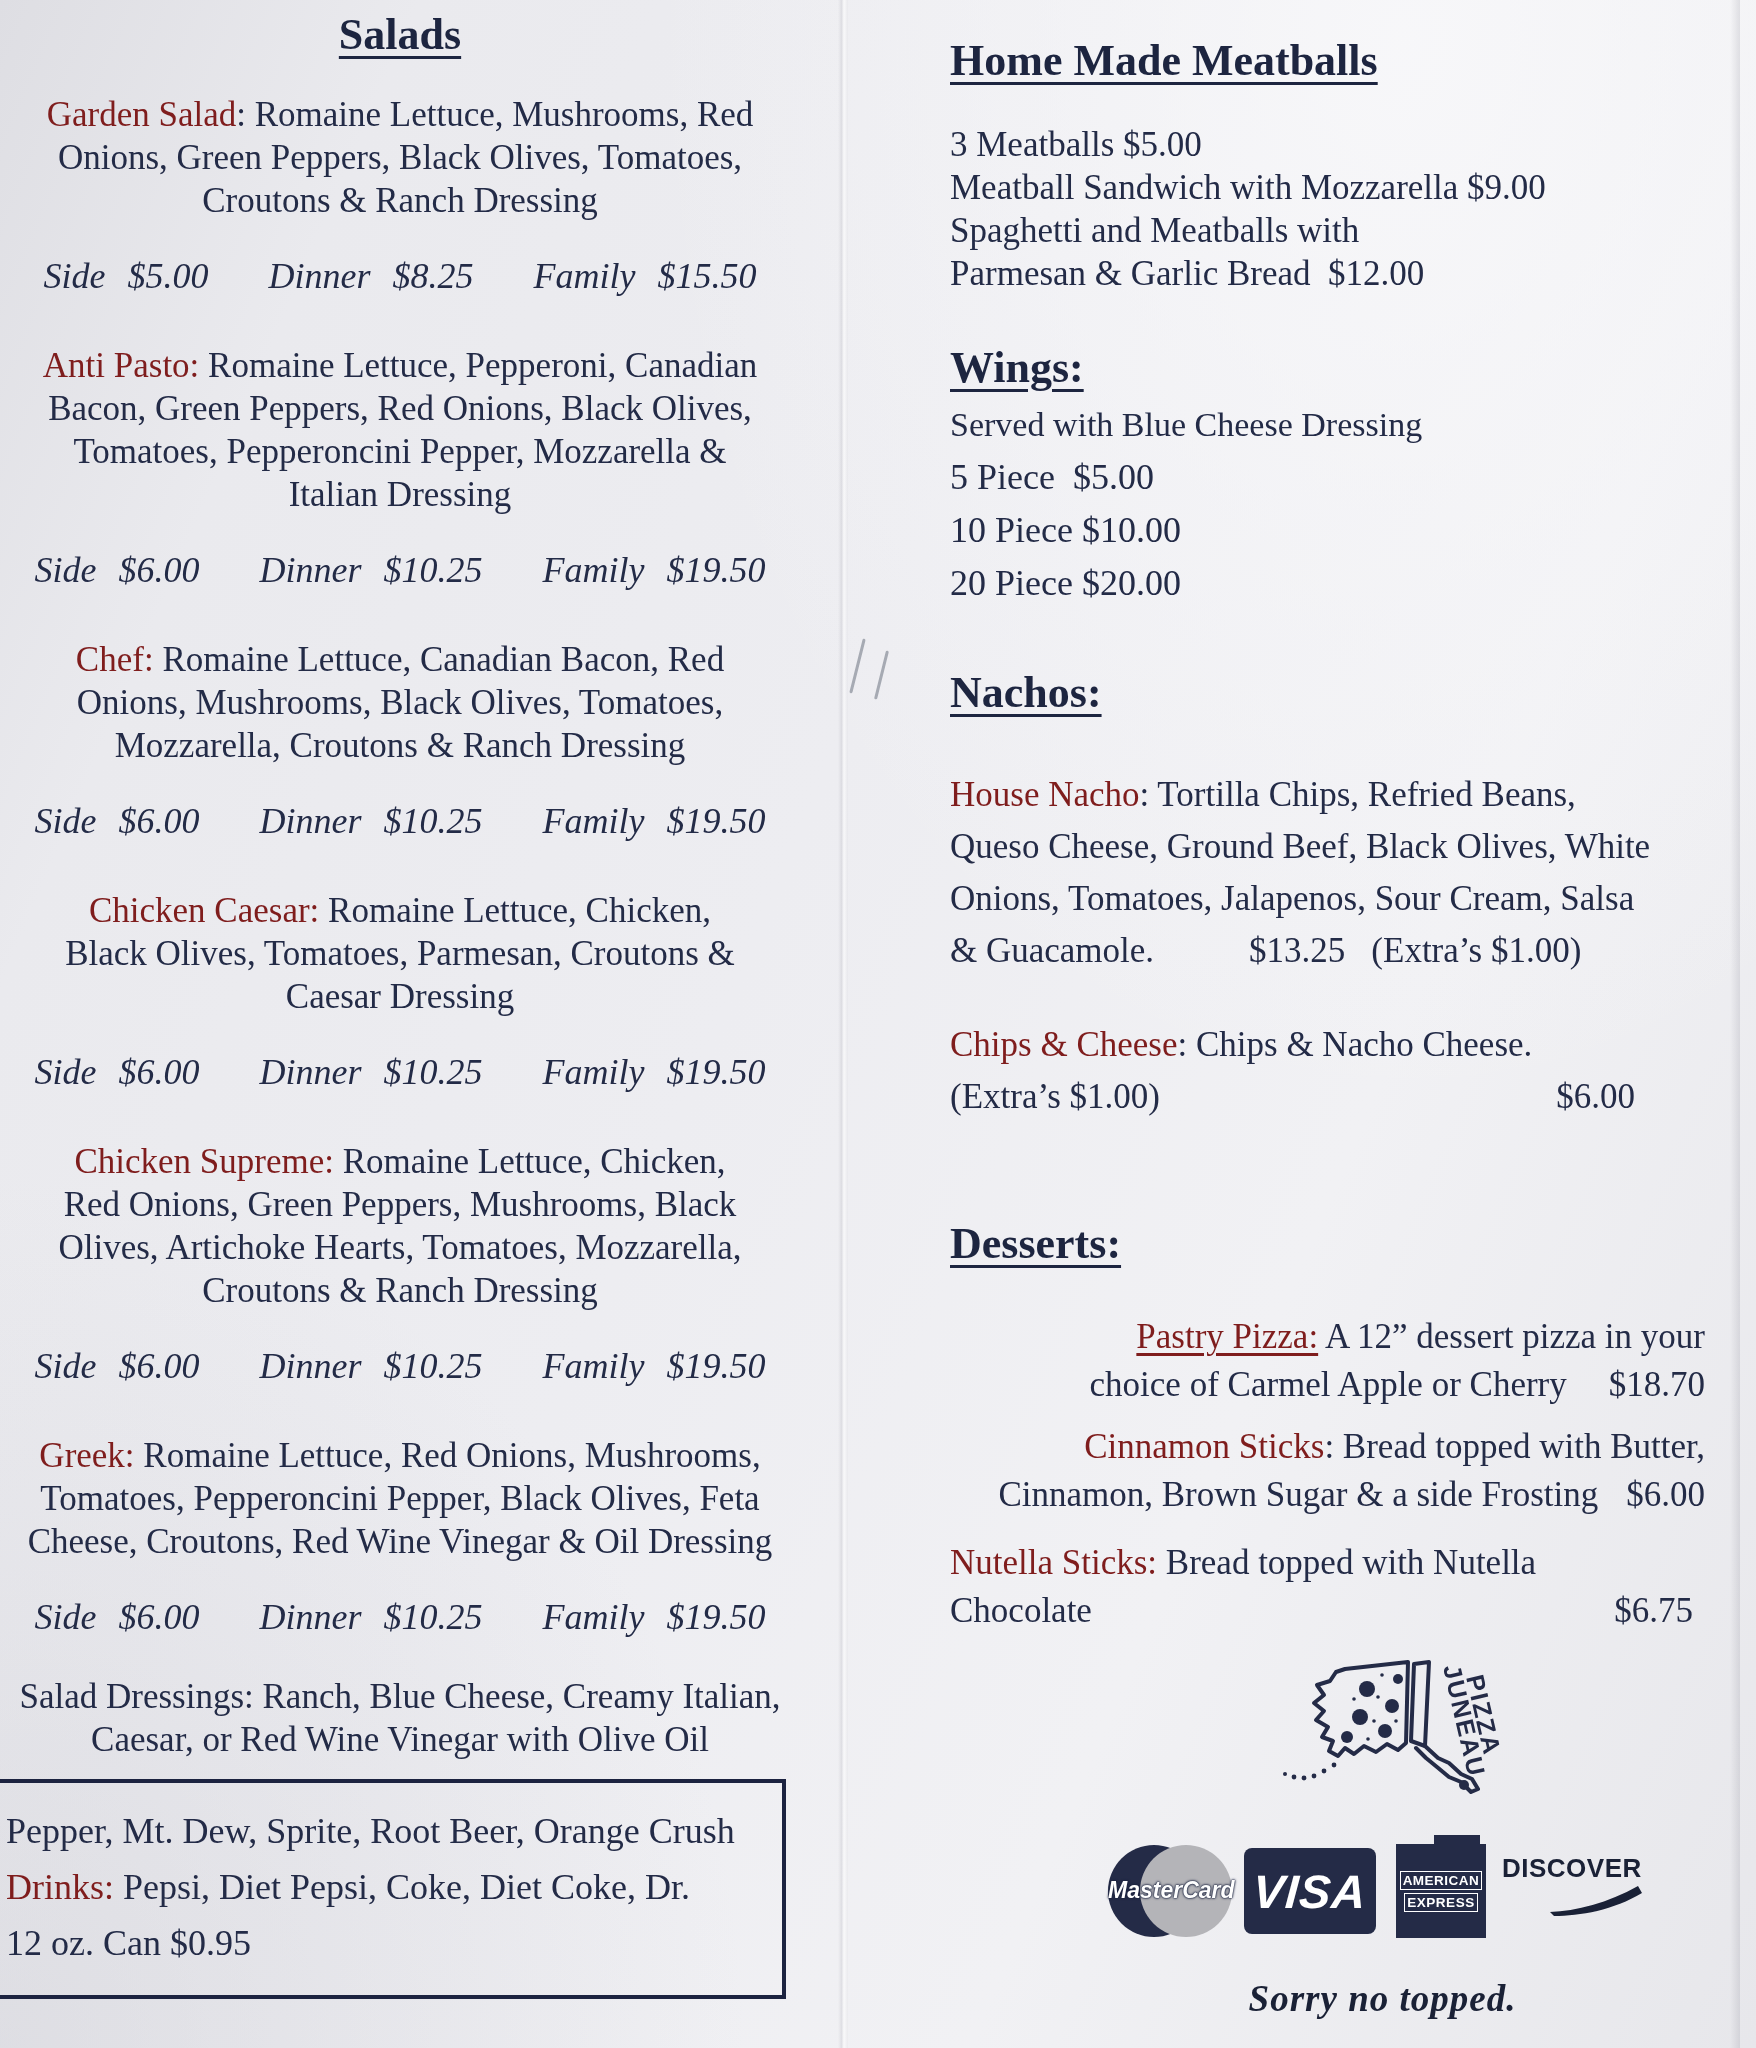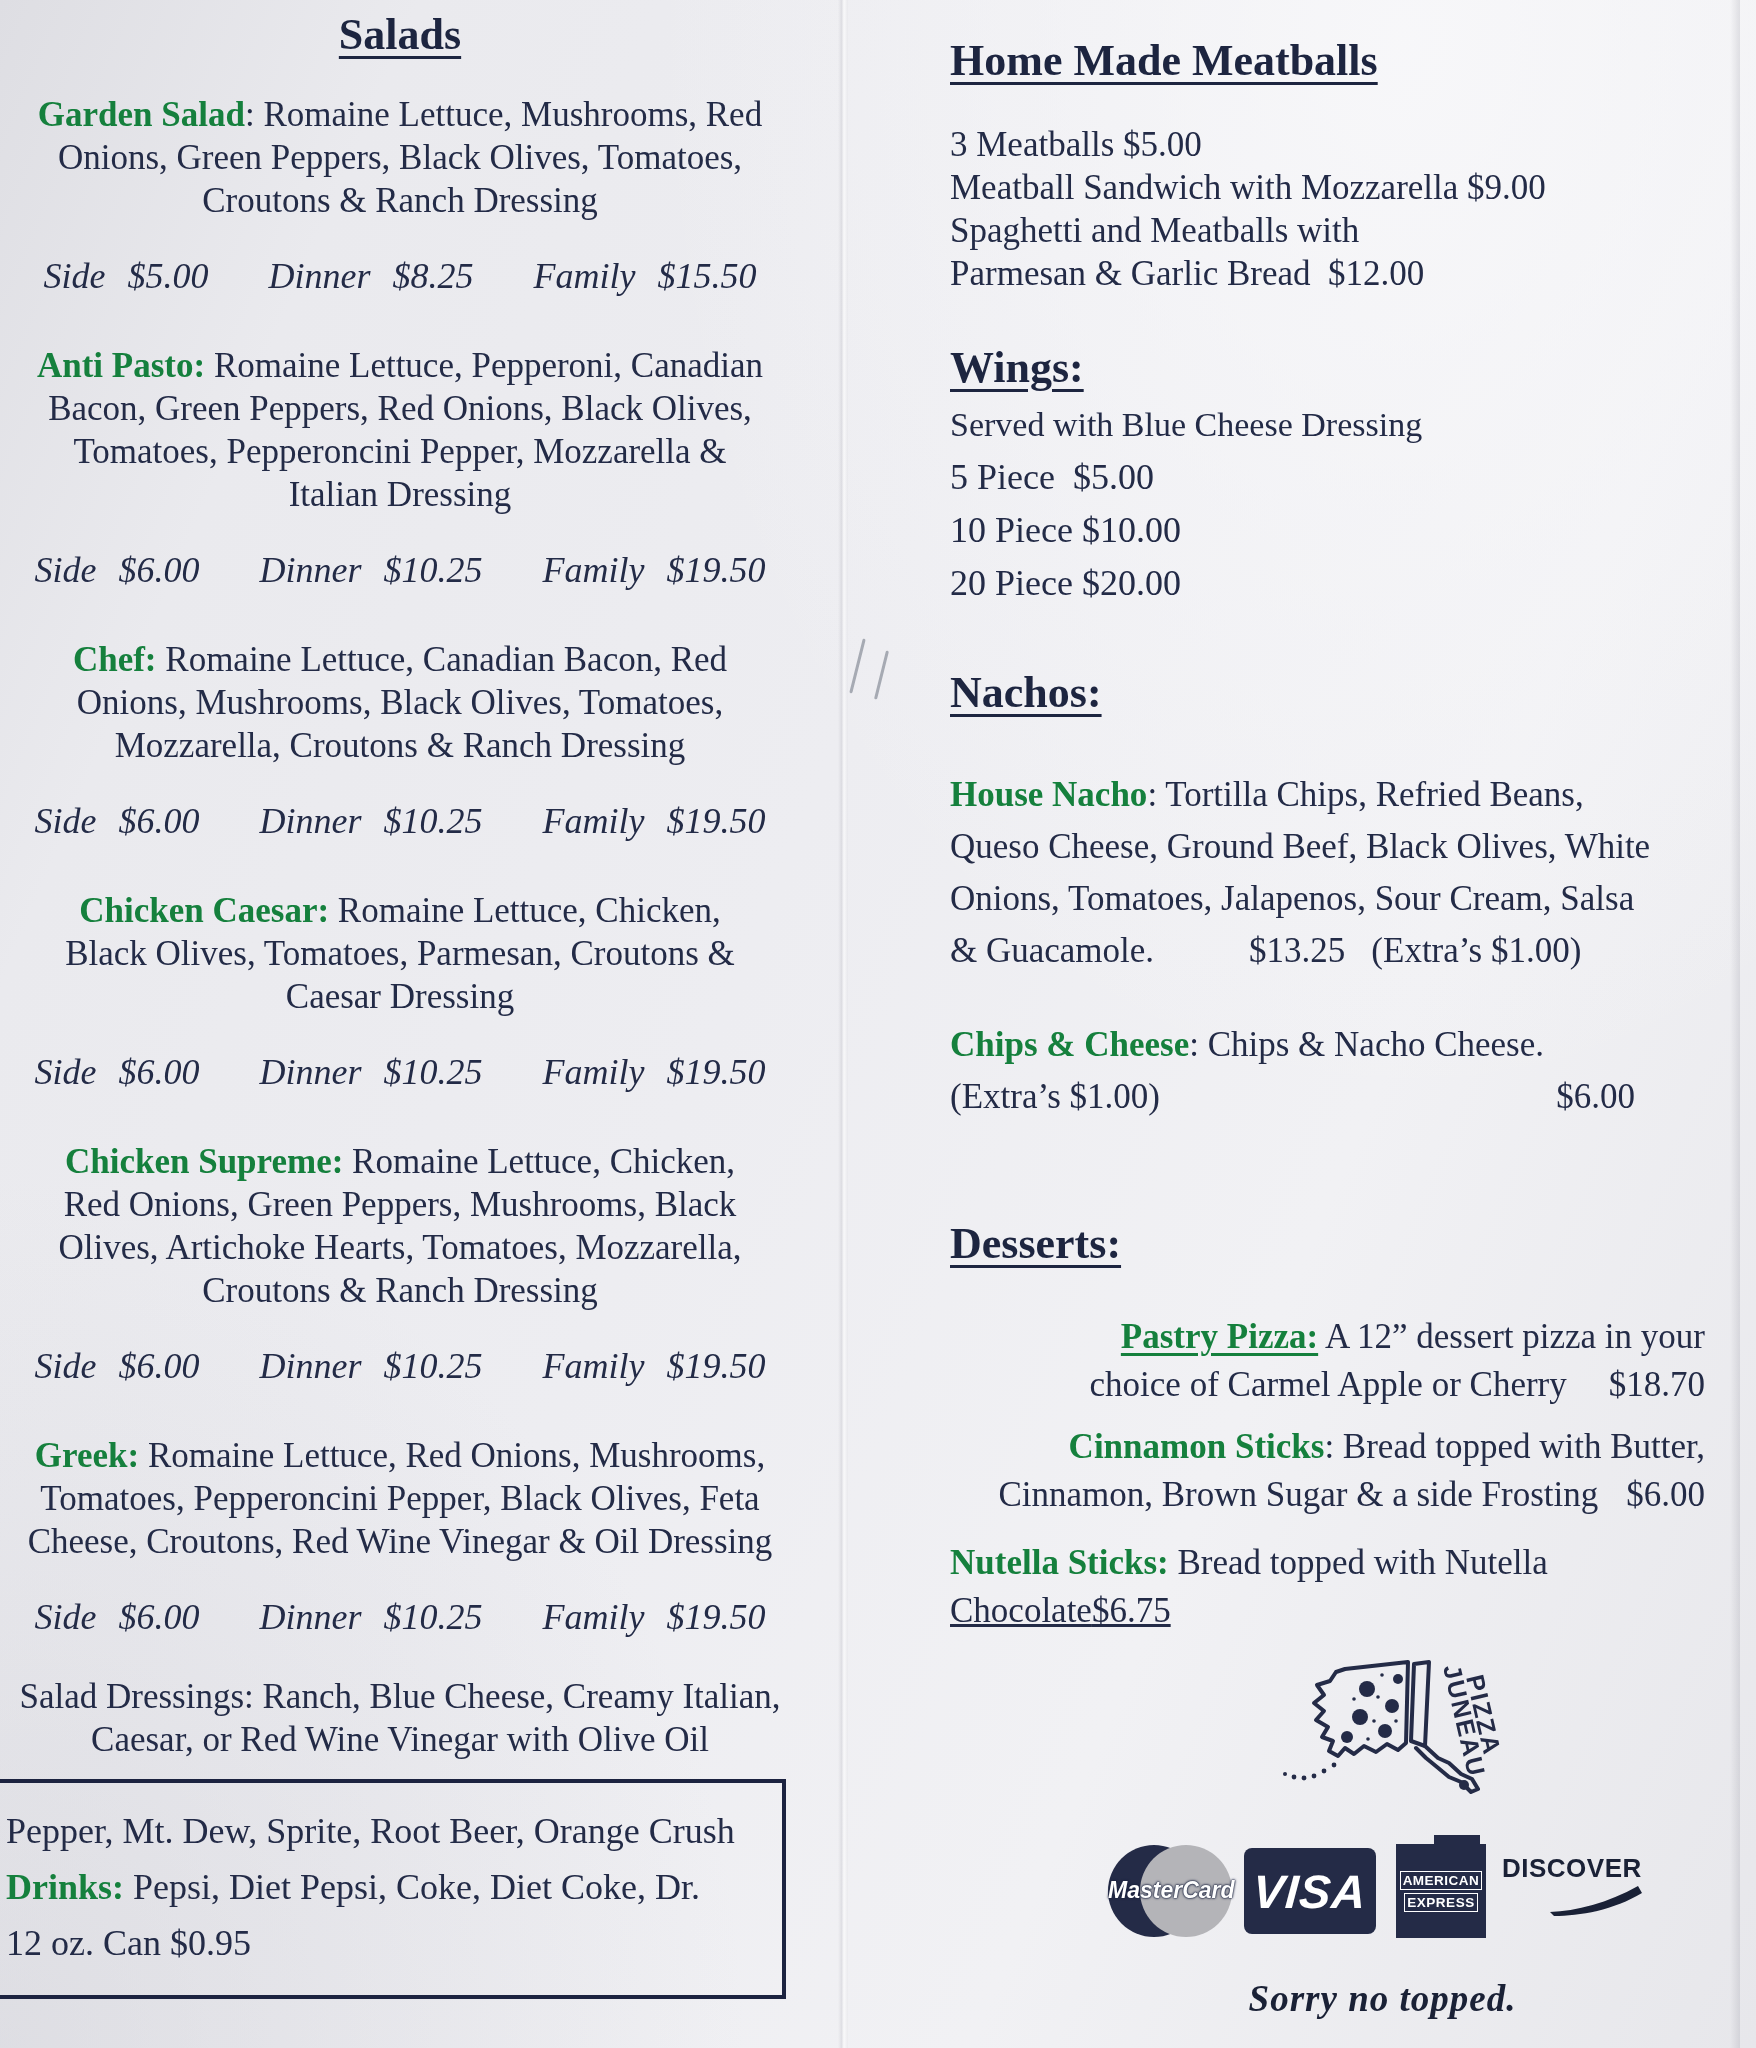--- a/index.html
+++ b/index.html
@@ -23,21 +23,21 @@
   .col-left{left:-30px;top:10px;width:860px;text-align:center;}
   .col-right{left:950px;top:36px;width:755px;}
 
   .head{font-size:44px;line-height:1.15;font-weight:700;margin:0;color:#1d2540;
         text-decoration:underline;text-decoration-thickness:3px;text-underline-offset:7px;}
   .center{text-align:left;}
 
   .para{font-size:35px;line-height:43px;margin-top:46px;}
   .para.first{margin-top:32px;}
   .ln{white-space:pre-wrap;}
-  b.nm{font-weight:700;color:#15803d;}
+  b.nm{font-weight:400;color:#7f1d1d;}
 
   .prices{font-size:36px;line-height:44px;margin-top:32px;display:flex;justify-content:center;}
   .pair{display:flex;margin:0 30px;font-style:italic;}
   .lab{margin-right:22px;}
 
   .dressings{font-size:35px;line-height:43px;margin-top:36px;}
 
   .drinks-box{box-sizing:border-box;margin-top:18px;margin-left:-28px;width:844px;
     border:4px solid #1c2340;text-align:left;font-size:36px;line-height:56px;
     padding:20px 18px 24px 60px;}
@@ -56,21 +56,21 @@
   .house-l4 .ex{margin-left:26px;}
   .chips{margin-top:42px;font-size:35px;line-height:52px;text-align:left;}
   .chips-l2{display:flex;justify-content:space-between;padding-right:70px;}
 
   .dessert{font-size:35px;line-height:48px;text-align:left;white-space:nowrap;}
   .dessert.pastry{margin-top:44px;text-align:right;}
   .dessert.cinnamon{margin-top:14px;text-align:right;}
   .dessert.nutella{margin-top:20px;}
   .dessert .price{margin-left:42px;}
   .dessert .price.tight{margin-left:28px;}
-  .nutella-l2{display:flex;justify-content:flex-start;padding-right:12px;white-space:normal;text-decoration:underline;}
+  .nutella-l2{display:flex;justify-content:space-between;padding-right:12px;white-space:normal;}
   b.nm.ul{text-decoration:underline;text-decoration-thickness:3px;text-underline-offset:5px;}
 
   .logo-wrap{margin-top:16px;margin-left:300px;width:250px;height:152px;}
   .logo-wrap svg{display:block;}
 
   .cards{margin-top:40px;display:flex;align-items:center;padding-left:158px;}
   .card-ink{background:#242b47;}
   .mc{position:relative;width:124px;height:96px;flex:0 0 auto;}
   .mc .c1,.mc .c2{position:absolute;top:2px;width:92px;height:92px;border-radius:50%;}
   .mc .c1{left:0;background:#242b47;}

